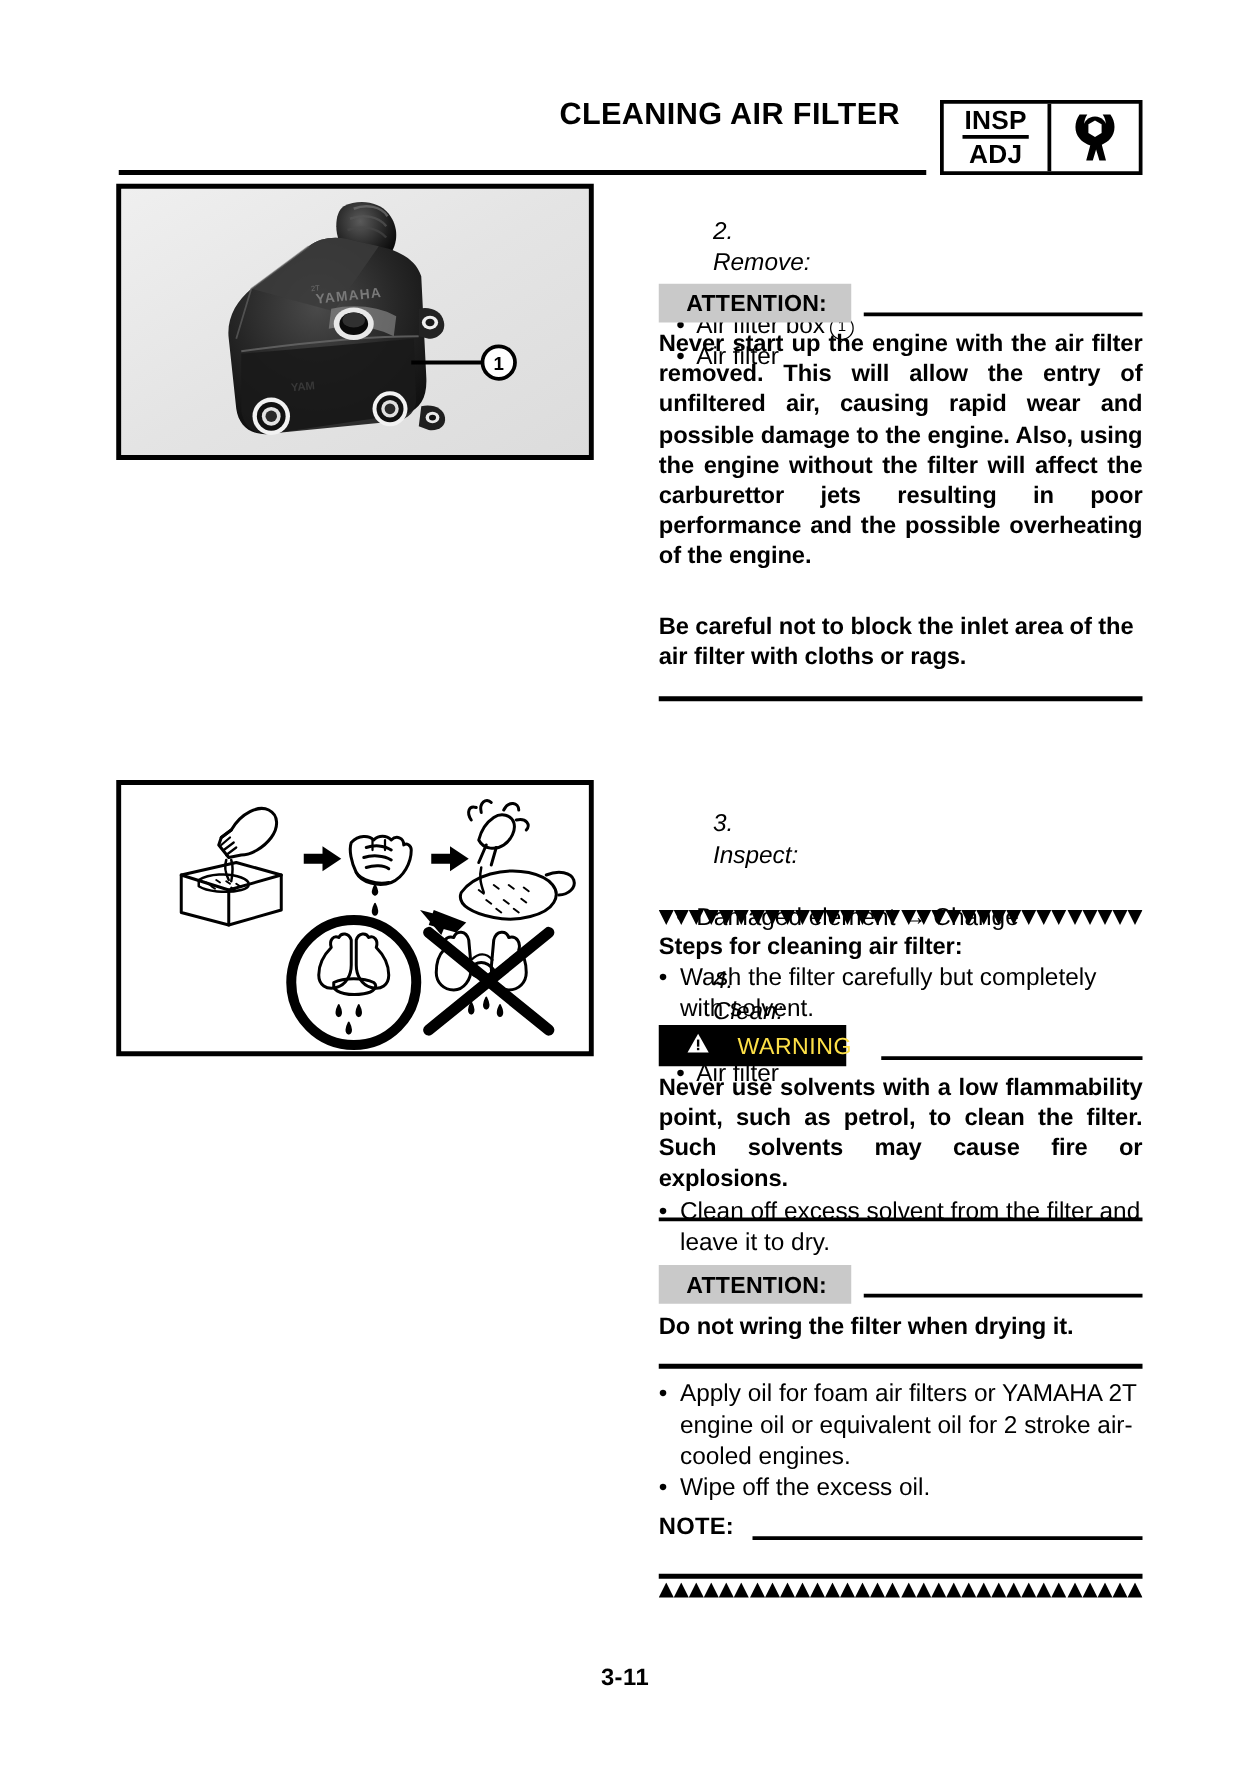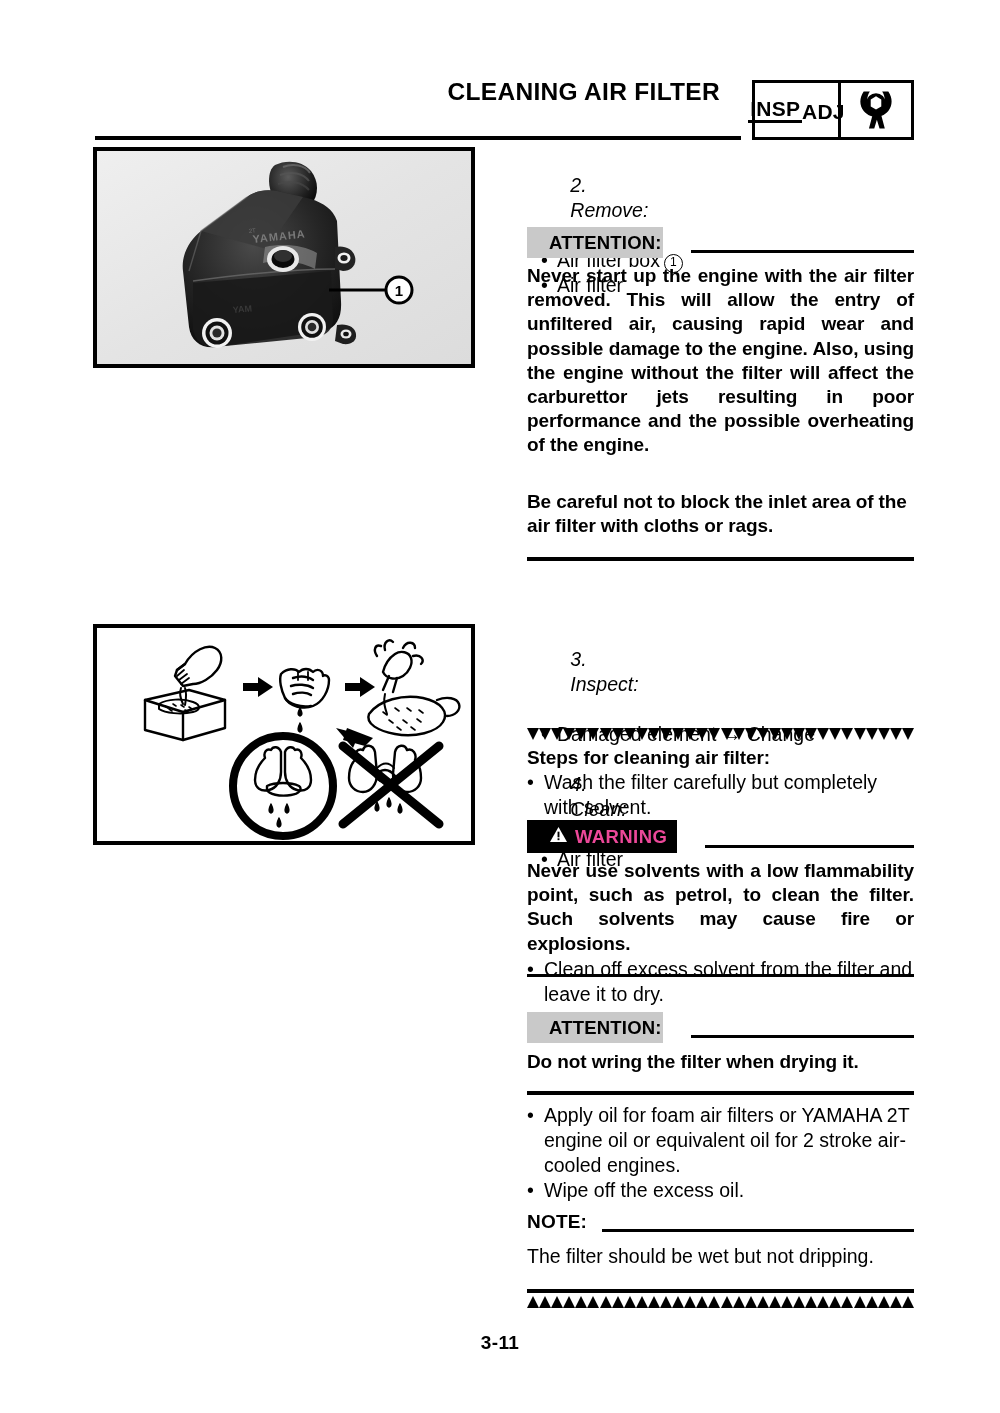--- a/index.html
+++ b/index.html
@@ -55,21 +55,21 @@
     border: 3px solid #000;
     box-sizing: border-box;
     display: flex;
   }
   .tabbox-left {
     width: 86px;
     height: 100%;
     border-right: 3px solid #000;
     box-sizing: border-box;
     display: flex;
-    flex-direction: row;
+    flex-direction: column;
     align-items: center;
     justify-content: center;
     line-height: 1;
   }
   .tab-insp {
     font-size: 21px;
     font-weight: bold;
     border-bottom: 3px solid #000;
     padding: 0 2px 1px 2px;
     letter-spacing: 0.2px;
@@ -150,42 +150,42 @@
   }
 
   
   .label-row {
     position: relative;
     height: 32px;
   }
   .label-attention {
     position: absolute;
     left: 0; top: 0;
-    width: 136px; height: 31px;
+    width: 154px; height: 31px;
     background: #c9c9c9;
     font-size: 18.5px;
     font-weight: bold;
     line-height: 31px;
     padding-left: 22px;
     box-sizing: border-box;
     letter-spacing: 0.2px;
   }
   .label-warning {
     position: absolute;
     left: 0; top: 0;
     width: 150px; height: 33px;
     background: #000;
-    color: #ec4899;
+    color: #fde047;
     font-size: 18.5px;
-    font-weight: bold;
+    font-weight: normal;
     line-height: 33px;
     box-sizing: border-box;
     display: flex;
     align-items: center;
-    gap: 7px;
+    gap: 22px;
     padding-left: 22px;
     letter-spacing: 0.4px;
   }
   .label-note {
     position: absolute;
     left: 0; top: 2px;
     font-size: 19px;
     font-weight: bold;
     line-height: 26px;
     letter-spacing: 0.2px;
@@ -557,21 +557,20 @@
     <div class="blk" style="top:1103px;">
       <div class="body-bullet">Apply oil for foam air filters or YAMAHA 2T engine oil or equivalent oil for 2 stroke air-cooled engines.</div>
       <div class="body-bullet">Wipe off the excess oil.</div>
     </div>
 
     <div class="blk" style="top:1207px;">
       <div class="label-row">
         <div class="label-note">NOTE:</div>
         <div class="label-rule" style="left:75px; width:312px; top:22px;"></div>
       </div>
-      <div class="body" style="margin-top:5px;">The filter should be wet but not dripping.</div>
       <div class="hr-thick" style="margin-top:20px;"></div>
       <div class="tri-row" id="tri-up-row" style="margin-top:3px;"><span class="tri tri-up"></span><span class="tri tri-up"></span><span class="tri tri-up"></span><span class="tri tri-up"></span><span class="tri tri-up"></span><span class="tri tri-up"></span><span class="tri tri-up"></span><span class="tri tri-up"></span><span class="tri tri-up"></span><span class="tri tri-up"></span><span class="tri tri-up"></span><span class="tri tri-up"></span><span class="tri tri-up"></span><span class="tri tri-up"></span><span class="tri tri-up"></span><span class="tri tri-up"></span><span class="tri tri-up"></span><span class="tri tri-up"></span><span class="tri tri-up"></span><span class="tri tri-up"></span><span class="tri tri-up"></span><span class="tri tri-up"></span><span class="tri tri-up"></span><span class="tri tri-up"></span><span class="tri tri-up"></span><span class="tri tri-up"></span><span class="tri tri-up"></span><span class="tri tri-up"></span><span class="tri tri-up"></span><span class="tri tri-up"></span><span class="tri tri-up"></span><span class="tri tri-up"></span></div>
     </div>
 
   </div>
 
   <div id="page-footer">3-11</div>
 
 </div>
 

